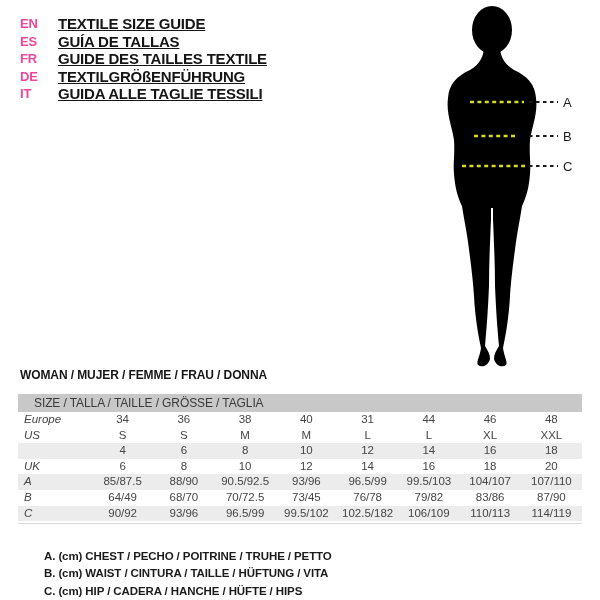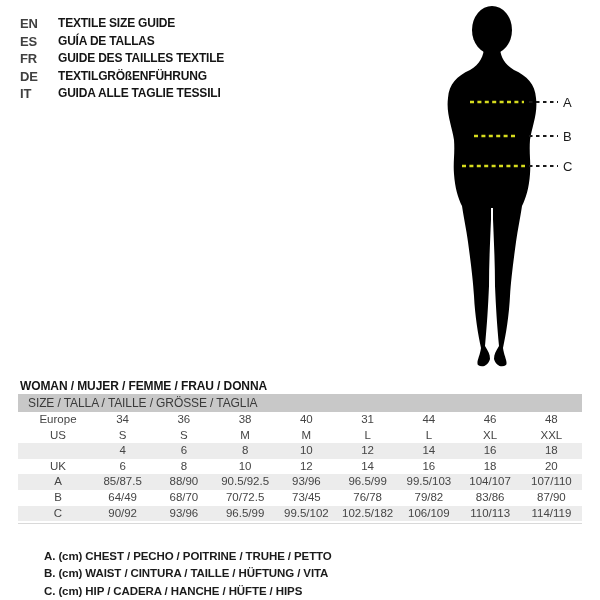--- a/index.html
+++ b/index.html
@@ -3,39 +3,39 @@
 <meta charset="utf-8">
 <style>
   html,body{margin:0;padding:0;background:#fff;}
   .page{
     position:relative;width:600px;height:600px;background:#ffffff;
     font-family:"Liberation Sans",sans-serif;overflow:hidden;
   }
   
   .lang-list{position:absolute;left:20px;top:15px;}
   .lang-row{display:flex;line-height:17.6px;}
-  .lang-code{width:38px;font-size:13px;font-weight:bold;color:#404040;letter-spacing:-0.2px;}
-  .lang-text{font-size:12px;font-weight:bold;color:#151515;letter-spacing:-0.2px;white-space:nowrap;}
+  .lang-code{width:38px;font-size:13px;font-weight:bold;color:#ec4899;letter-spacing:-0.2px;}
+  .lang-text{font-size:15px;font-weight:bold;color:#151515;letter-spacing:-0.2px;white-space:nowrap;text-decoration:underline;}
 
   
   .figure{position:absolute;left:412px;top:4px;width:160px;height:366px;}
   .measure-label{position:absolute;font-size:13px;color:#1c1c1c;line-height:13px;}
   .label-a{left:563px;top:96px;}
   .label-b{left:563px;top:130px;}
   .label-c{left:563px;top:160px;}
 
   
-  .section-title{position:absolute;left:20px;top:379px;font-size:12px;font-weight:bold;color:#161616;letter-spacing:-0.1px;}
+  .section-title{position:absolute;left:20px;top:368px;font-size:12px;font-weight:bold;color:#161616;letter-spacing:-0.1px;}
 
   
   .size-table{position:absolute;left:18px;top:394px;width:564px;font-size:11.5px;color:#454545;}
-  .thead{height:18px;line-height:18px;background:#c8c8c8;color:#3a3a3a;padding-left:10px;font-size:12px;letter-spacing:-0.1px;}
+  .thead{height:18px;line-height:18px;background:#c8c8c8;color:#3a3a3a;padding-left:16px;font-size:12px;letter-spacing:-0.1px;}
   .trow{display:flex;height:15.6px;line-height:15.6px;}
   .trow.shaded{background:#ececec;}
-  .tlabel{width:74px;padding-left:6px;box-sizing:border-box;text-align:center;}
+  .tlabel{width:74px;padding-left:6px;box-sizing:border-box;text-align:left;font-style:italic;}
   .tcell{flex:1;text-align:center;}
   .tbl-bottom-line{height:1px;background:#d9d9d9;margin-top:2px;}
 
   
   .legend{position:absolute;left:20px;top:548px;margin-left:24px;}
   .legend-line{font-size:11.5px;font-weight:bold;color:#1b1b1b;line-height:17.4px;letter-spacing:-0.1px;white-space:nowrap;}
 </style>
 </head>
 <body>
 

